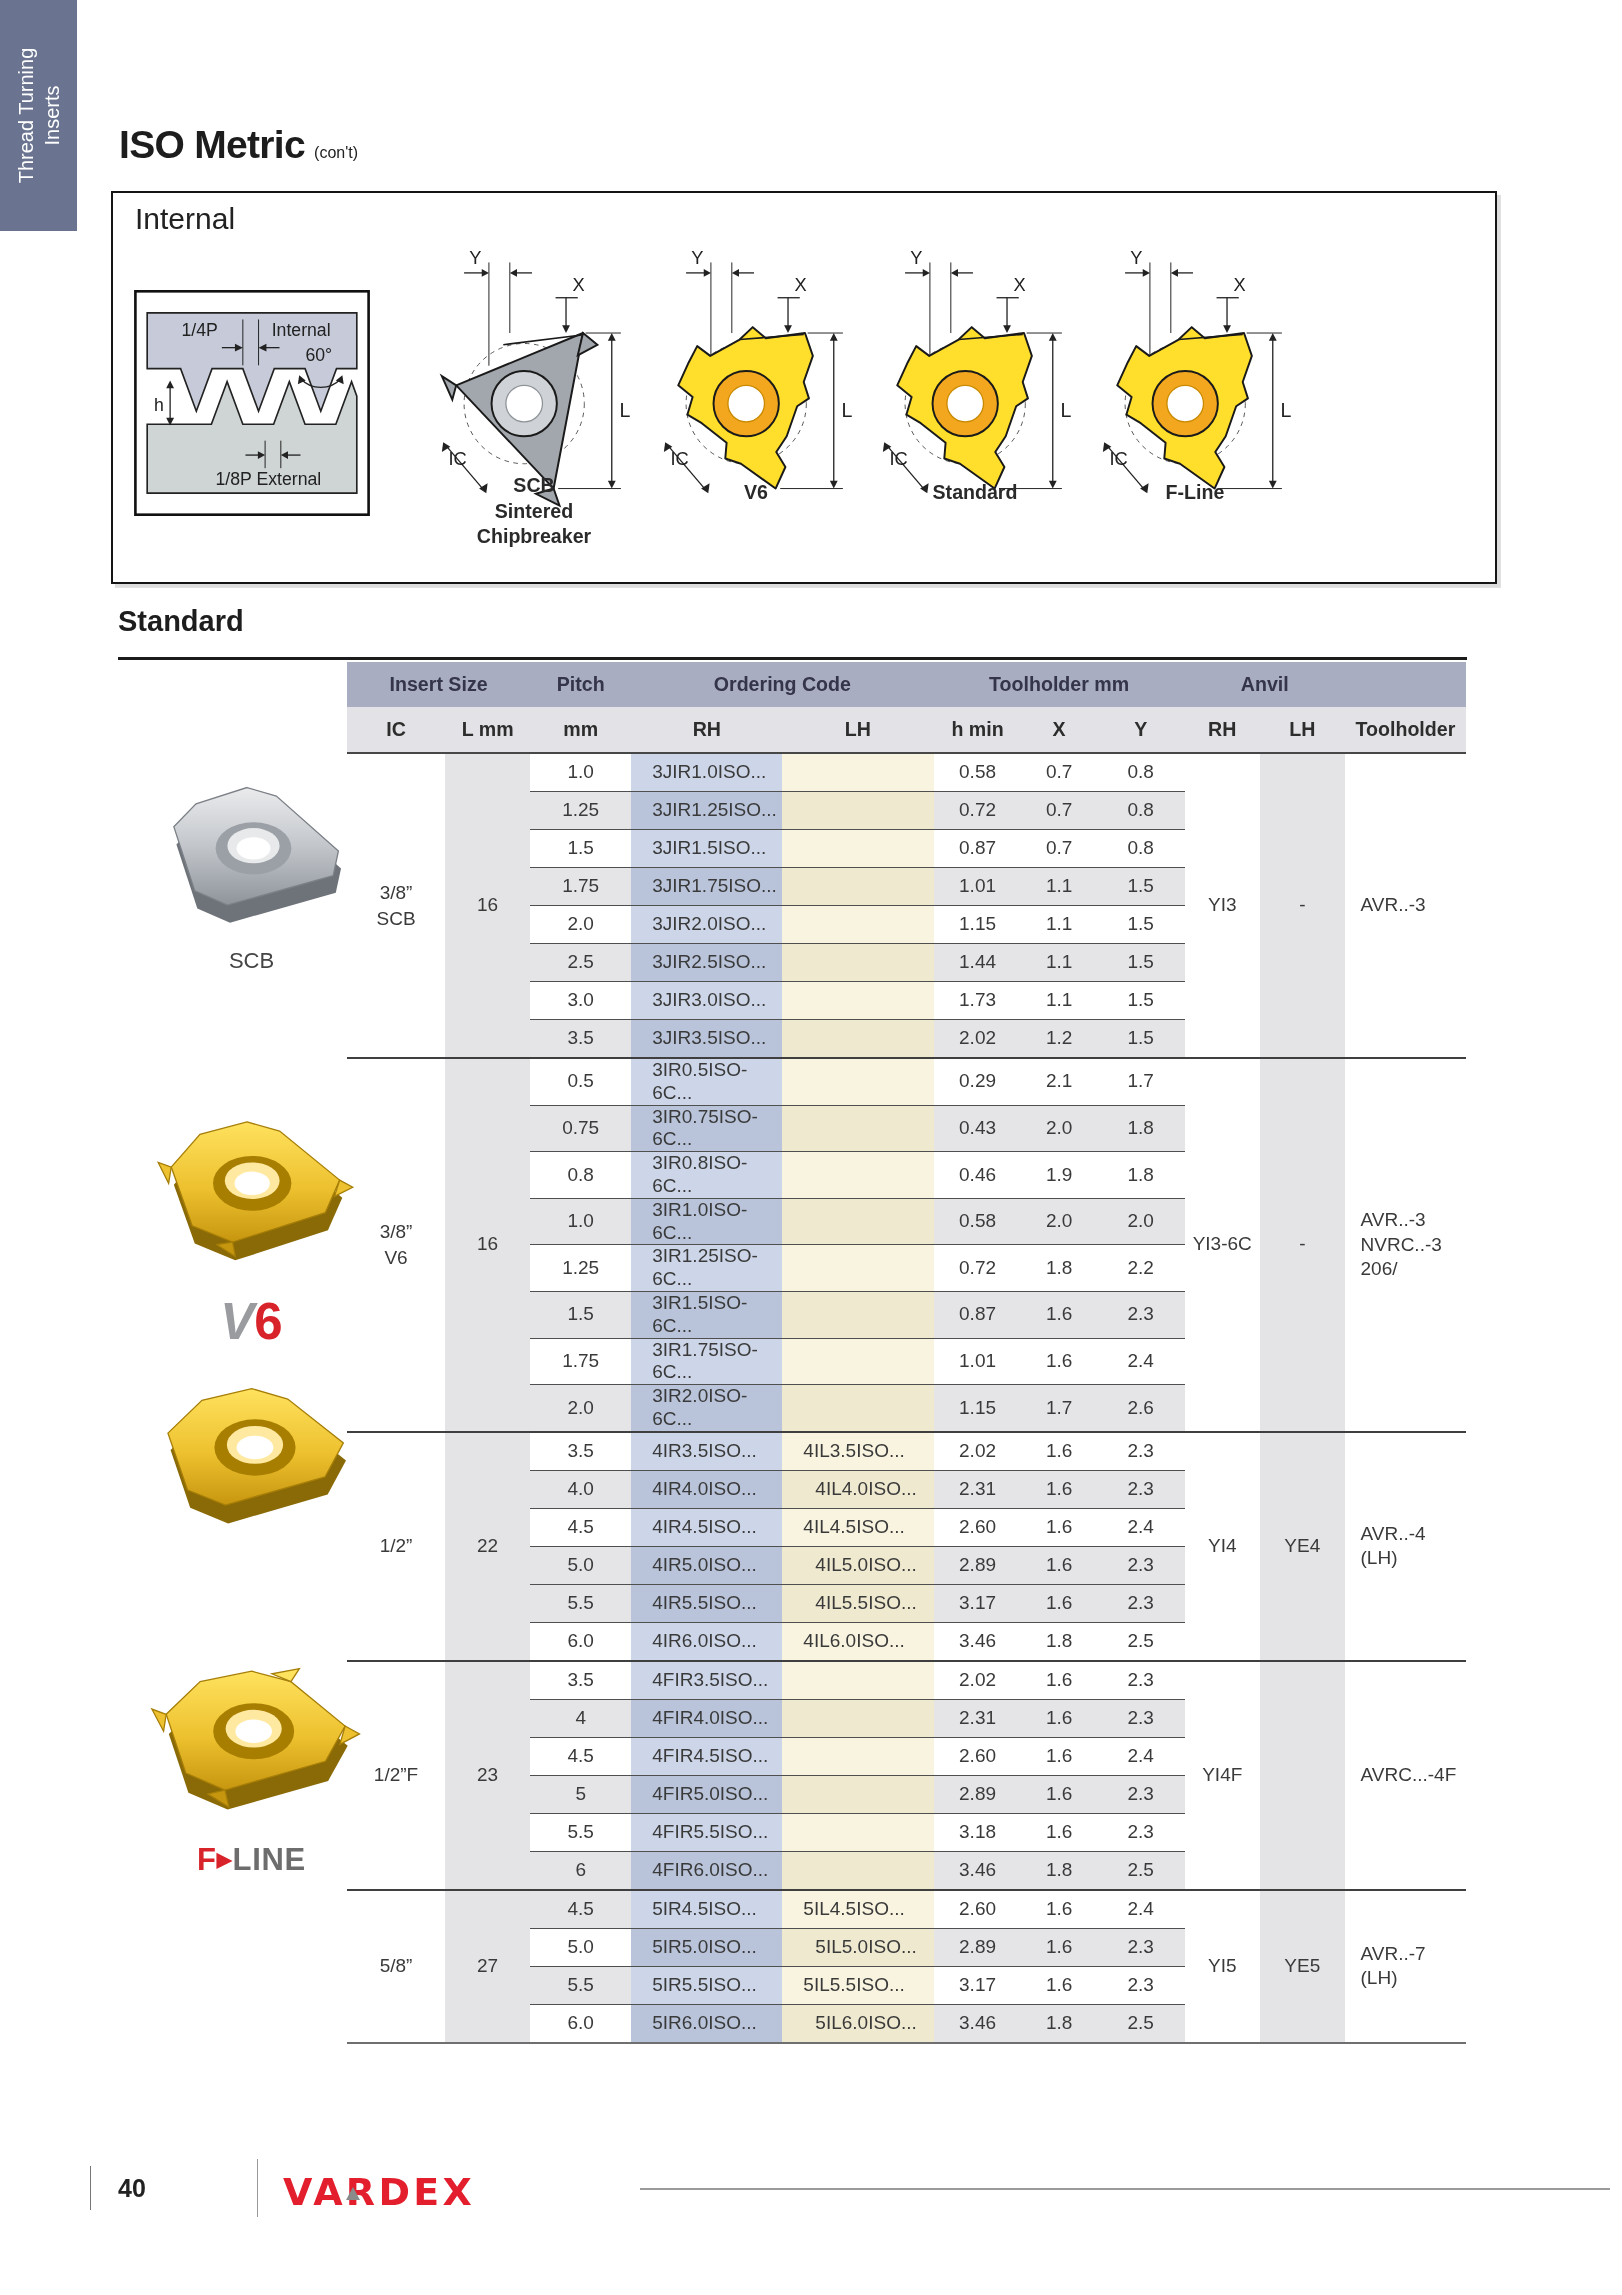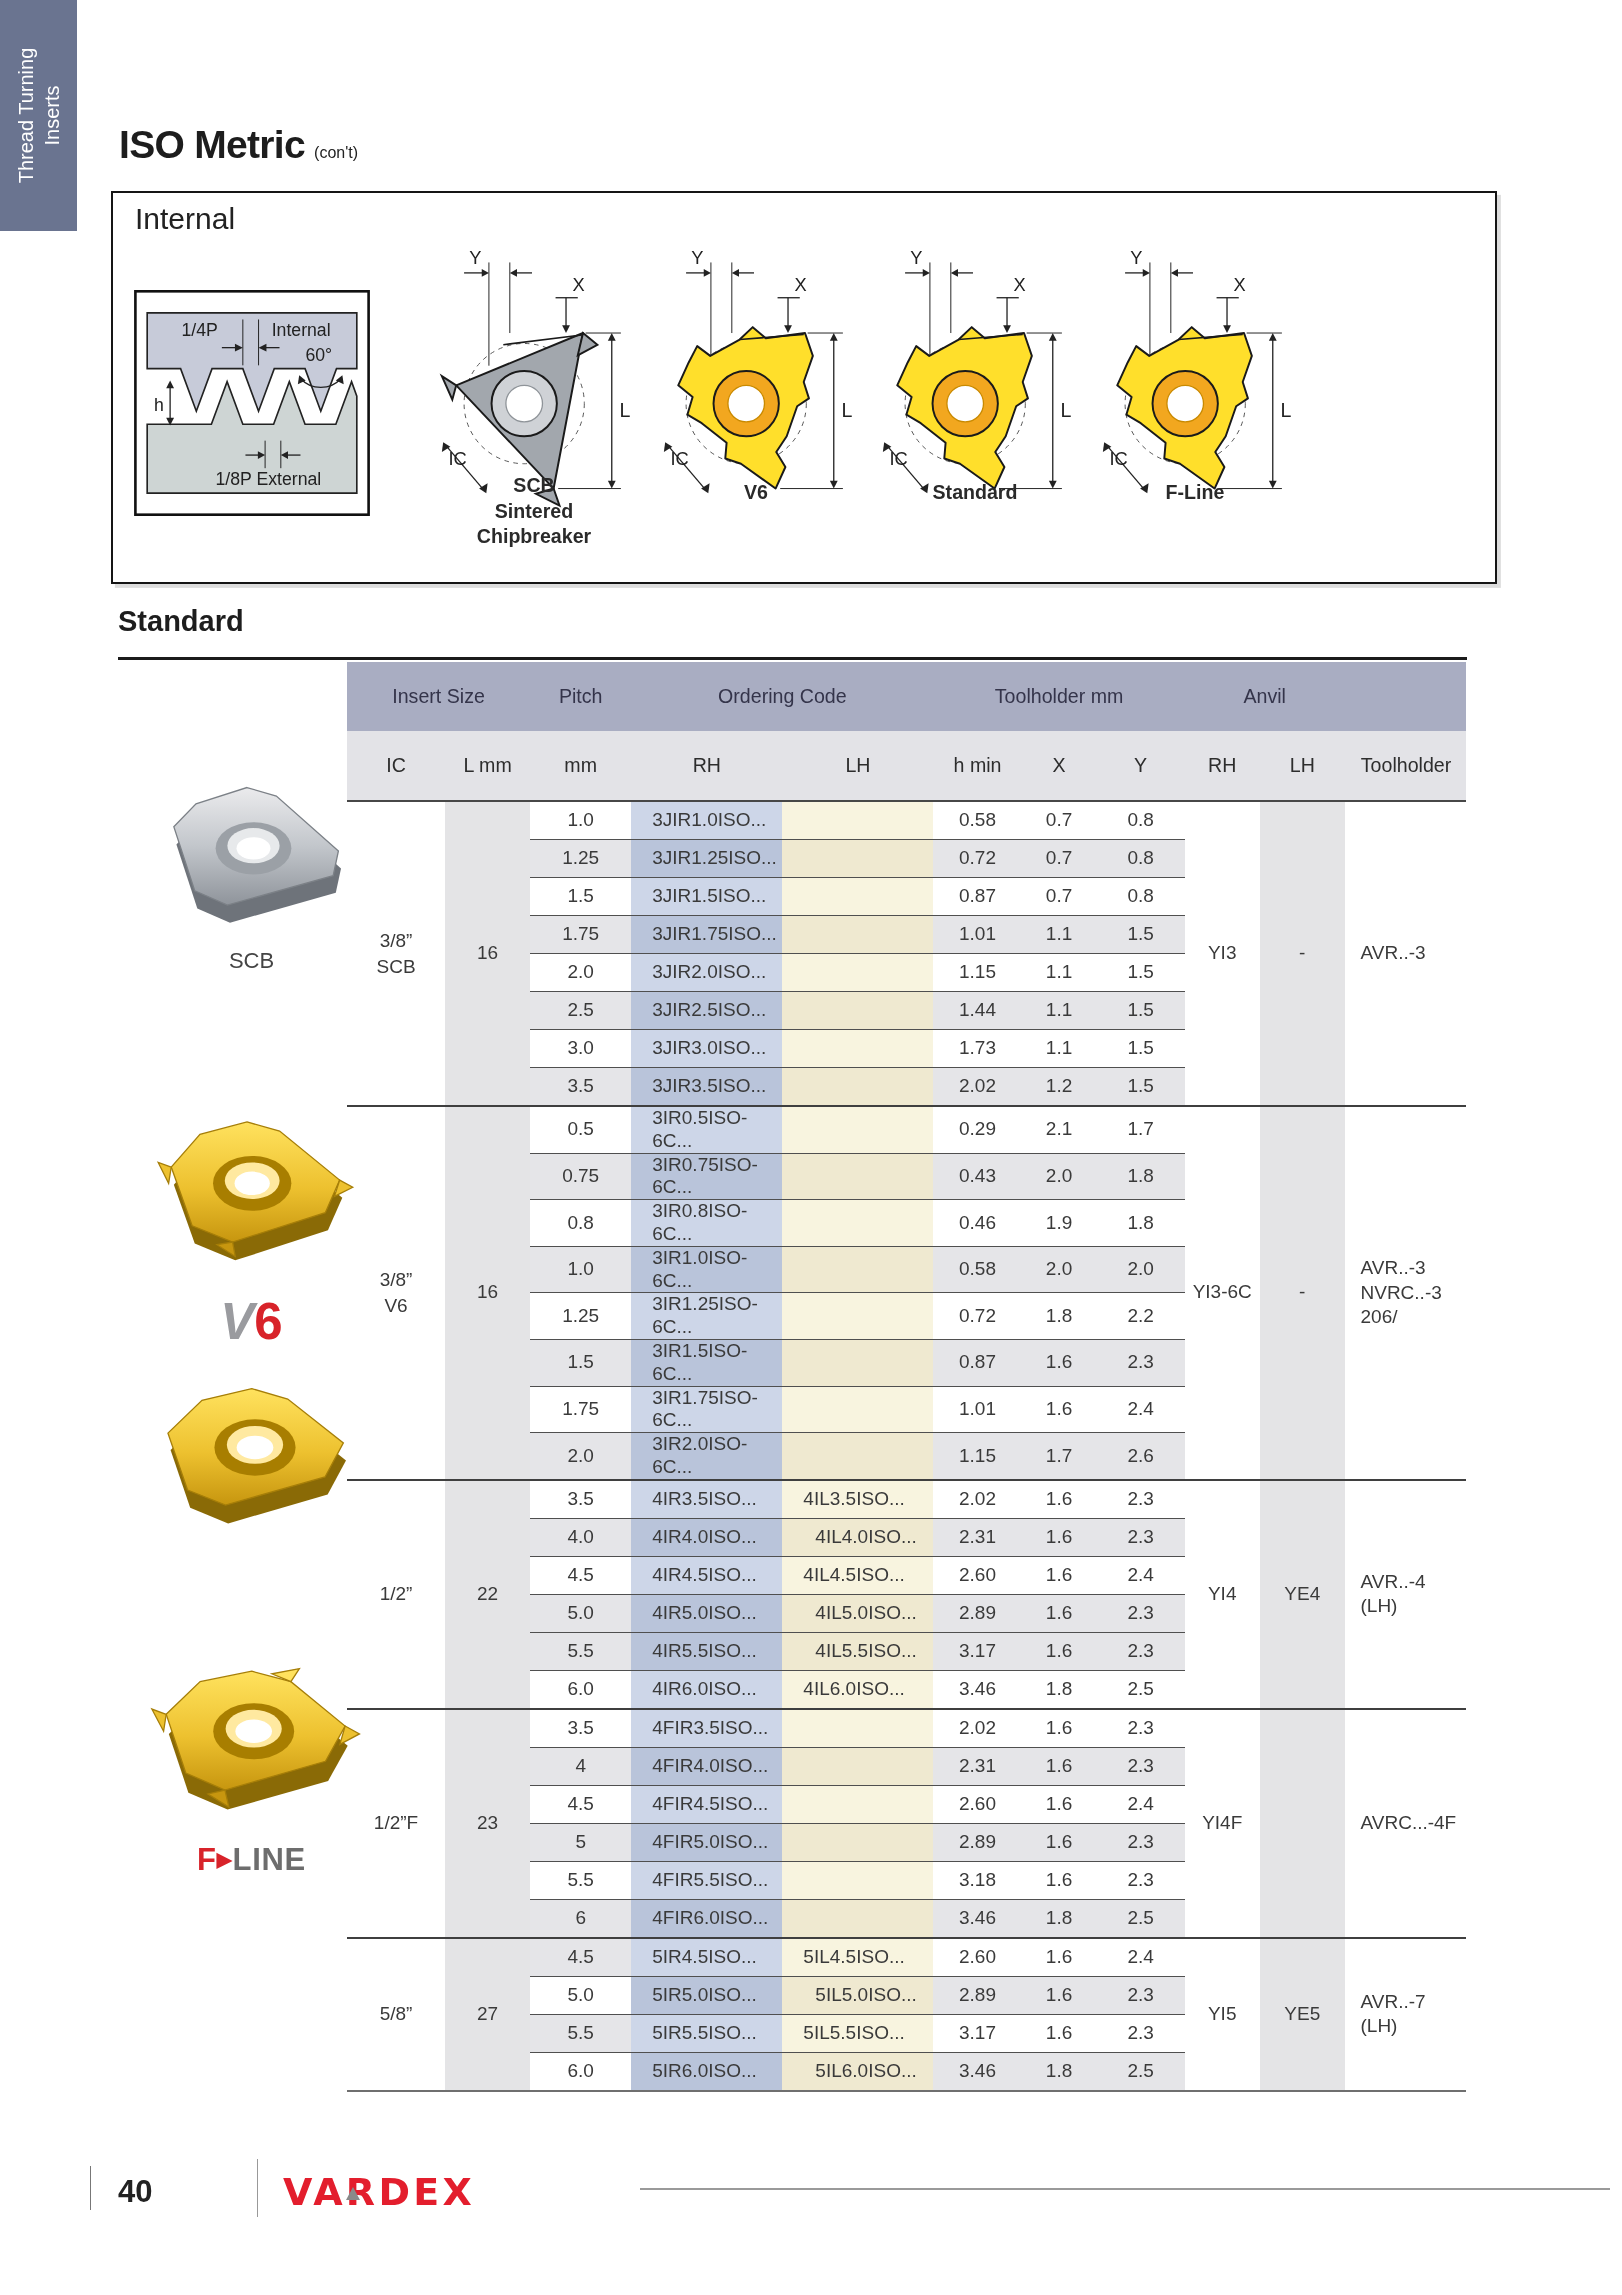--- a/index.html
+++ b/index.html
@@ -24,21 +24,21 @@
   .profile-svg{position:absolute;left:21px;top:97px;}
   .ins-diagram{position:absolute;top:42px;}
   .d-scb{left:313px;} .d-v6{left:535px;} .d-std{left:754px;} .d-fl{left:974px;}
   .ins-label{position:absolute;top:287px;width:216px;text-align:center;font-size:19.6px;font-weight:600;color:#2a2a2a;line-height:25.5px;white-space:pre-line;}
   .l-scb{left:313px;top:280px;} .l-v6{left:535px;} .l-std{left:754px;} .l-fl{left:974px;}
   
   .section-title{position:absolute;left:118px;top:605px;font-size:29px;font-weight:bold;color:#1d1d1d;}
   .heavy-rule{position:absolute;left:118px;top:657px;width:1349px;height:3.3px;background:#1b1b1b;}
   
   table.std-table{position:absolute;left:347px;top:662px;width:1119px;border-collapse:collapse;table-layout:fixed;font-size:19px;color:#3a3a3a;}
-  .std-table th{font-weight:normal;padding:16px;}
+  .std-table th{font-weight:bold;padding:4px;}
   .std-table tr.gh-row th{background:#a9adc2;height:37px;color:#34344a;font-size:19.6px;}
   .std-table tr.ch-row th{background:#e3e3e7;height:37px;border-bottom:2.6px solid #474747;font-size:19.6px;color:#2d2d2d;}
   .std-table td{height:37px;padding:0;text-align:center;vertical-align:middle;line-height:1.2;}
   .std-table td.rh,.std-table td.lh{text-align:left;padding-left:21px;}
   .std-table td.tool{text-align:left;padding-left:15.7px;white-space:pre-line;line-height:1.3;}
   .std-table td.ic{white-space:pre-line;line-height:1.35;}
   .std-table td.lmm,.std-table td.alh{background:#e4e4e6;}
   .std-table td.pitch.shade,.std-table td.dim.shade{background:#e5e5e8;}
   .std-table td.rh{background:#cdd6e8;}
   .std-table td.rh.dark{background:#b9c4da;margin-top:36px;}
@@ -53,21 +53,21 @@
   .v6-logo{position:absolute;left:147px;top:1292px;width:209px;text-align:center;}
   .v6-logo .v{font-size:51px;font-weight:bold;color:#9a9b9f;font-style:italic;}
   .v6-logo .six{font-size:51px;font-weight:bold;color:#d8232a;}
   .fline-logo{position:absolute;left:137px;top:1842px;width:229px;text-align:center;font-weight:bold;font-size:31px;letter-spacing:0.7px;}
   .fline-logo .f{color:#d8232a;}
   .fline-logo .arr{color:#d8232a;font-size:19.6px;vertical-align:3.9px;}
   .fline-logo .line{color:#6d6d6d;}
   
   .foot-bar1{position:absolute;left:90px;top:2166px;width:1.3px;height:44px;background:#777;}
   .foot-bar2{position:absolute;left:257px;top:2159px;width:1.3px;height:58px;background:#999;}
-  .page-num{position:absolute;left:118px;top:2174px;width:92px;font-size:31px;font-weight:bold;color:#222;}
+  .page-num{position:absolute;left:118px;top:2174px;width:92px;font-size:25px;font-weight:bold;color:#222;}
   .brand{position:absolute;left:283px;top:2170px;font-size:38px;font-weight:bold;color:#e31e2d;letter-spacing:3.3px;font-family:"DejaVu Sans",sans-serif;}
   .brand .a-tri{position:absolute;left:63px;top:17px;width:0;height:0;border-left:7.2px solid transparent;border-right:7.2px solid transparent;border-bottom:13px solid #8a8a8a;}
   .foot-rule{position:absolute;left:640px;top:2188px;width:970px;height:2px;background:#9a9a9a;}
   svg text{font-family:"Liberation Sans",sans-serif;}
 </style>
 </head>
 <body>
 
 <div class="side-tab">
   <div class="tab-text">

